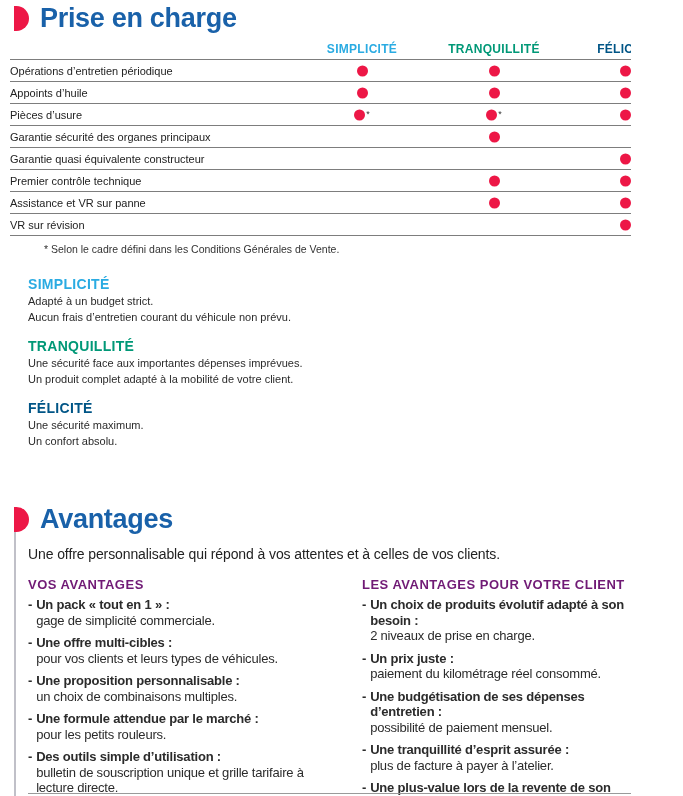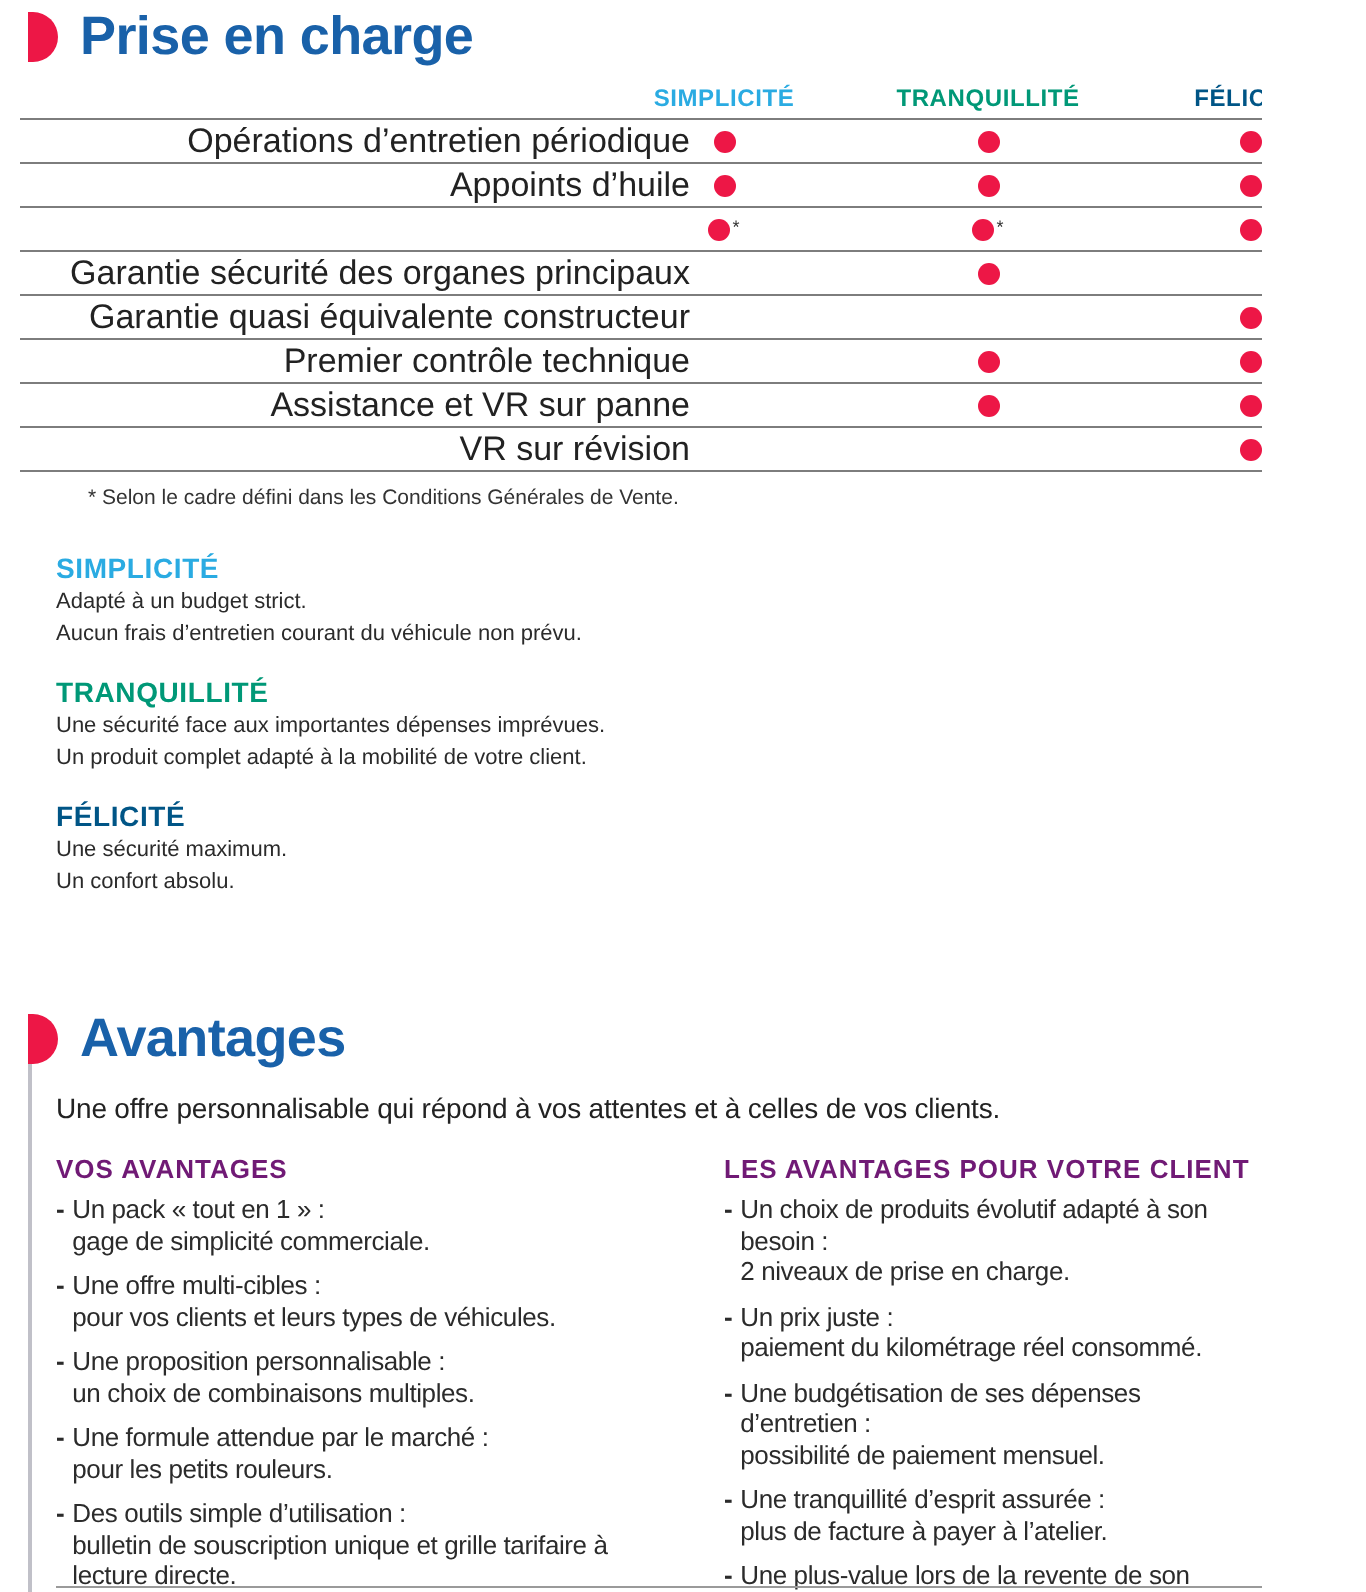--- a/index.html
+++ b/index.html
@@ -12,21 +12,21 @@
   .sec-title h1{margin:0;font-size:27px;line-height:27px;font-weight:700;color:#1961a9;letter-spacing:-0.3px;}
   
   .ctable{position:relative;margin:9px 0 0 10px;width:662px;}
   .col-headers{position:relative;height:18px;}
   .col-head{position:absolute;top:1px;width:150px;text-align:center;font-size:12px;font-weight:700;letter-spacing:0.3px;}
   .col-head.pos0{left:277px;}
   .col-head.pos1{left:409px;}
   .col-head.pos2{left:540px;}
   .rows{border-bottom:1px solid #7d7d7d;}
   .trow{position:relative;height:21px;border-top:1px solid #7d7d7d;display:flex;align-items:center;}
-  .tlabel{flex:1;text-align:right;margin-right:327px;font-size:17px;color:#222;white-space:nowrap;}
+  .tlabel{flex:1;text-align:left;margin-right:327px;font-size:11px;color:#222;white-space:nowrap;}
   .dotcell{position:absolute;top:50%;transform:translateY(-50%);width:34px;display:flex;justify-content:center;align-items:flex-start;}
   .dotcell.pos0{left:335px;}
   .dotcell.pos1{left:467px;}
   .dotcell.pos2{left:598px;}
   .dot{width:11px;height:11px;border-radius:50%;background:#ed1746;}
   .note{font-size:9px;line-height:9px;margin-left:1px;color:#333;}
   .footnote{margin:7px 0 0 44px;font-size:10.5px;color:#333;}
   
   .descs{margin:21px 0 0 28px;}
   .desc{margin-bottom:13px;}
@@ -35,21 +35,21 @@
   
   .sec2{margin-top:57px;position:relative;}
   .v-line{position:absolute;left:14px;top:512px;bottom:0;width:2px;background:#c0c0c8;z-index:1;}
   .intro{margin:13px 0 0 28px;font-size:14px;font-weight:400;color:#222;letter-spacing:-0.1px;}
   .adv-cols{display:flex;gap:28px;margin:15px 6px 0 28px;}
   .adv-col.left{width:306px;flex:0 0 auto;}
   .adv-col.right{flex:1;}
   .adv-header{color:#701a75;font-weight:700;font-size:13px;letter-spacing:0.5px;margin-bottom:5px;}
   .adv-item{display:flex;gap:4px;margin-bottom:7px;font-size:13px;line-height:15.5px;letter-spacing:-0.2px;}
   .dash{flex:0 0 auto;font-weight:700;}
-  .adv-lead{font-weight:400;}
+  .adv-lead{font-weight:700;}
   .bottom-line{position:absolute;left:28px;right:0;bottom:2px;height:1px;background:#9a9a9a;}
 </style>
 </head>
 <body>
 
 <div class="page">
 
   <div class="v-line"></div>
 
   <section class="sec1">
@@ -85,20 +85,21 @@
             </div>
     <div class="dotcell pos1">
               <span class="dot"></span>
             </div>
     <div class="dotcell pos2">
               <span class="dot"></span>
             </div>
   </div>
 
   <div class="trow">
+    <div class="tlabel">Pièces d’usure</div>
     <div class="dotcell pos0">
               <span class="dot"></span>
               <span class="note">*</span>
             </div>
     <div class="dotcell pos1">
               <span class="dot"></span>
               <span class="note">*</span>
             </div>
     <div class="dotcell pos2">
               <span class="dot"></span>

